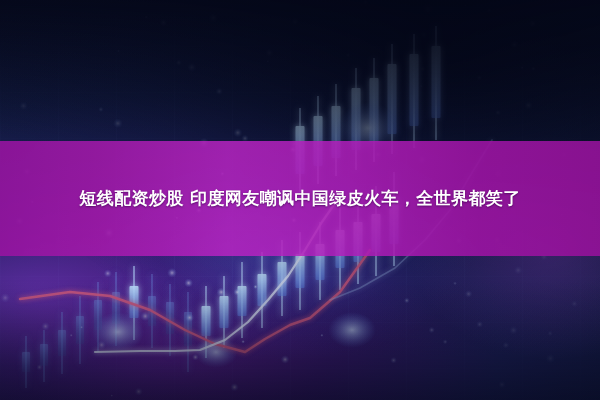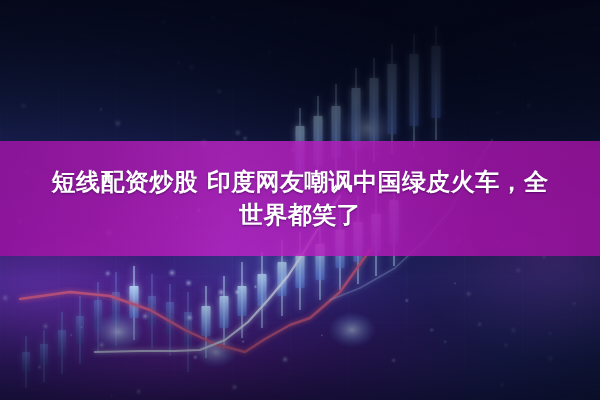--- a/index.html
+++ b/index.html
@@ -61,21 +61,21 @@
       rgba(155,20,162,.90) 80%,
       rgba(146,18,152,.92) 100%);
     display:flex;
     flex-direction:column;
     align-items:center;
     justify-content:center;
     text-align:center;
   }
   #banner-title{
     color:#ffffff;
-    font-size:24px;
+    font-size:17px;
     font-weight:bold;
     line-height:33px;
     letter-spacing:.4px;
     padding:0 26px;
     text-shadow:0 1px 2px rgba(40,0,60,.55);
     white-space:normal;
     max-width:560px;
   }
 </style>
 </head>

